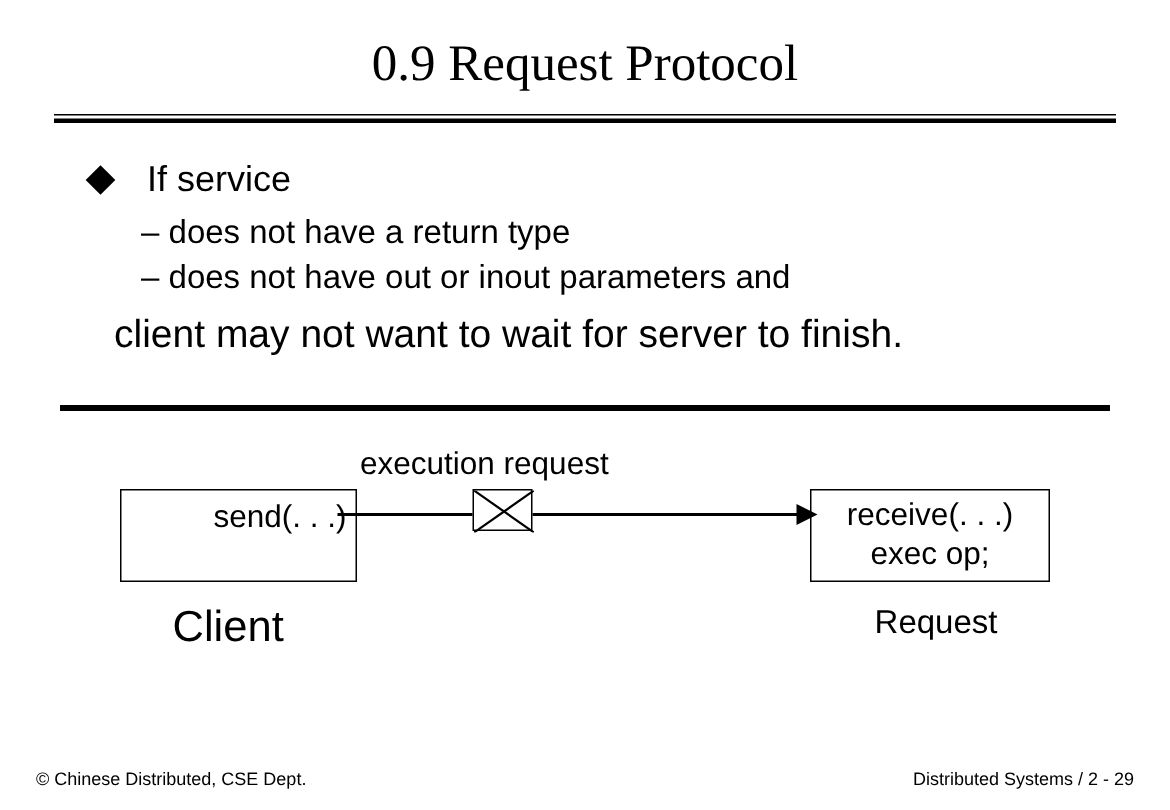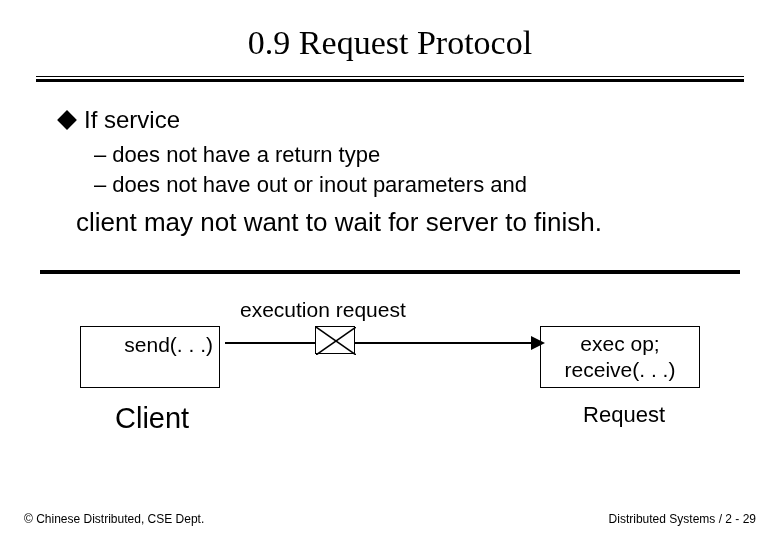--- a/index.html
+++ b/index.html
@@ -24,21 +24,21 @@
     border-top: 1px solid #000;
     border-bottom: 3px solid #000;
     height: 6px;
   }
   .content {
     padding: 24px 60px 0 60px;
   }
   .bullet-line {
     display: flex;
     align-items: center;
-    gap: 10px;
+    gap: 24px;
     font-size: 24px;
     margin-bottom: 6px;
   }
   .diamond {
     width: 14px;
     height: 14px;
     background: #000;
     transform: rotate(45deg);
     flex-shrink: 0;
   }
@@ -69,21 +69,21 @@
   .exec-label {
     position: absolute;
     top: 0;
     left: 180px;
     font-size: 21px;
   }
   .client-box {
     position: absolute;
     top: 28px;
     left: 20px;
-    width: 140px;
+    width: 158px;
     height: 62px;
     border: 1.5px solid #000;
   }
   .client-box .send-label {
     position: absolute;
     top: 6px;
     right: 6px;
     font-size: 21px;
   }
   .server-box {
@@ -185,22 +185,22 @@
   <div class="arrow-line"></div>
   <div class="envelope">
     <svg width="40" height="28" viewBox="0 0 40 28">
       <line x1="0" y1="0" x2="40" y2="28" stroke="#000" stroke-width="1.5"></line>
       <line x1="40" y1="0" x2="0" y2="28" stroke="#000" stroke-width="1.5"></line>
     </svg>
   </div>
   <div class="arrow-head"></div>
 
   <div class="server-box">
+    <div>receive(. . .)</div>
     <div>exec op;</div>
-    <div>receive(. . .)</div>
   </div>
 
   <div class="client-caption">Client</div>
   <div class="server-caption">Request</div>
 </div>
 
 <div class="footer-left">© Chinese Distributed, CSE Dept.</div>
 <div class="footer-right">Distributed Systems / 2 - 29</div>
 
 </body></html>

